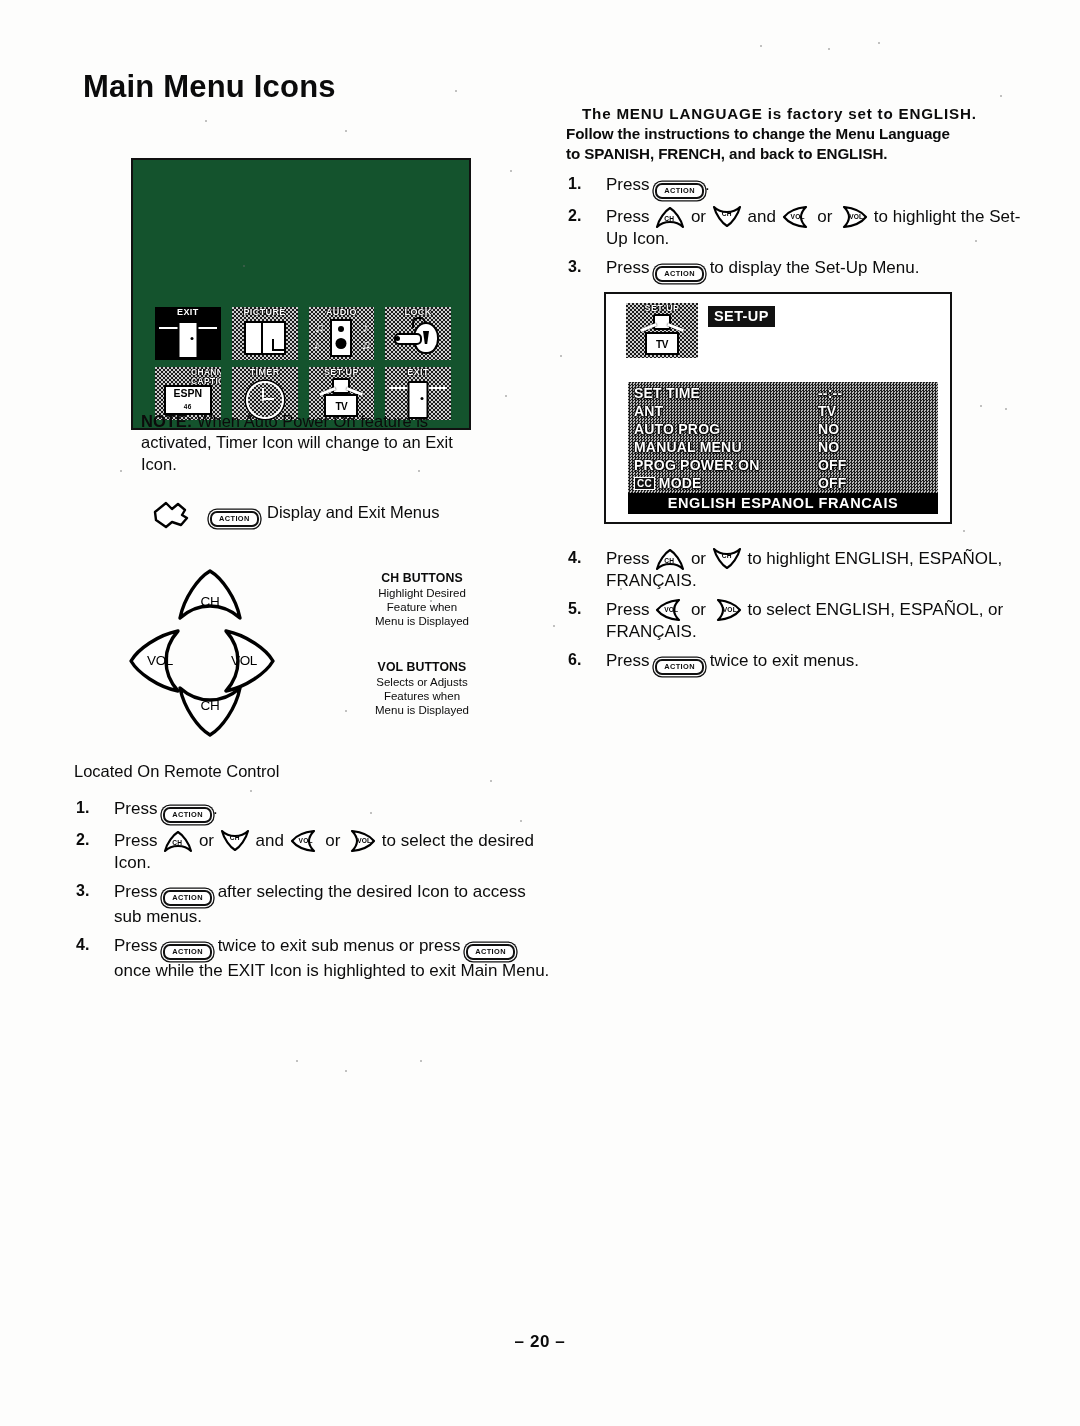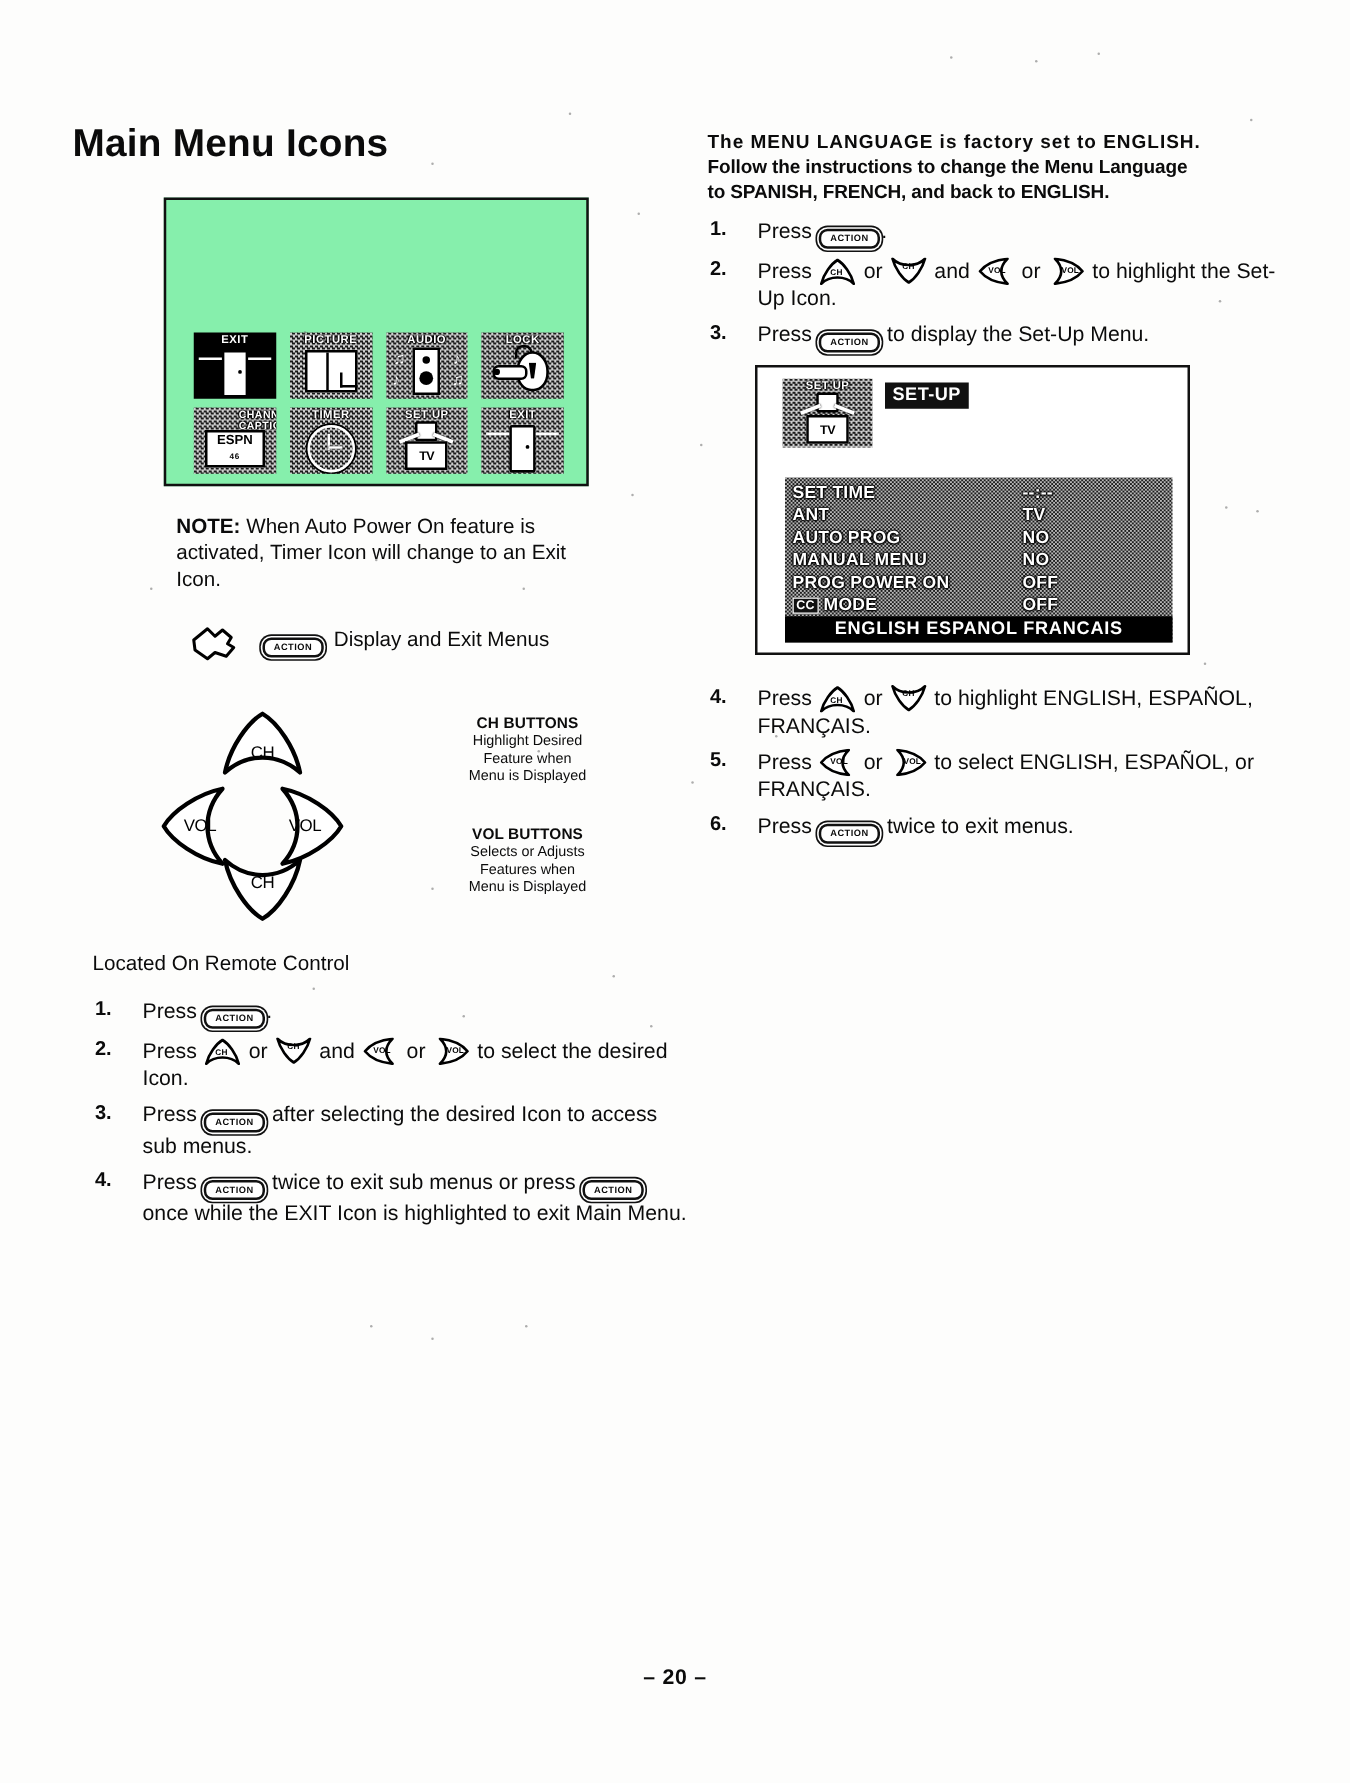--- a/index.html
+++ b/index.html
@@ -39,31 +39,31 @@
   }
   .title-left { margin-left: 92px; font-size: 31px; }
   .title-right { font-size: 27px; margin-bottom: 2px; }
 
   .intro {
     font-size: 15.2px;
     font-weight: bold;
     line-height: 1.32;
     letter-spacing: -0.1px;
   }
-  .intro div:nth-child(1){ letter-spacing: .8px; }
+  .intro div:nth-child(1){ letter-spacing: .8px; margin-left: 16px; }
 
   
   .icon-box {
     position: absolute;
     left: 131px;
     top: 158px;
     width: 340px;
-    height: 231px;
+    height: 272px;
     border: 2.5px solid #111;
-    background: #86efac;
+    background: #14532d;
     box-sizing: border-box;
     text-decoration: underline;
   }
   .icon-grid {
     position: absolute;
     left: 22px;
     bottom: 8px;
     width: 296px;
     display: grid;
     grid-template-columns: repeat(4, 1fr);
@@ -522,21 +522,21 @@
     font-size: 17px;
     font-weight: bold;
     letter-spacing: .6px;
   }
 </style>
 </head>
 <body>
 
 <div class="page">
 
-  <h1 class="title title-left" style="position:absolute;left:58px;top:70px;margin-top:28px;">Main Menu Icons</h1>
+  <h1 class="title title-left" style="position:absolute;left:83px;top:70px;">Main Menu Icons</h1>
 
   <div class="icon-box">
     <div class="icon-grid">
         <div class="tvicon solid">
           <div class="cap">EXIT</div>
           <div class="art">
             <div class="doorline"></div>
             <div class="door"></div>
           </div>
         </div>

